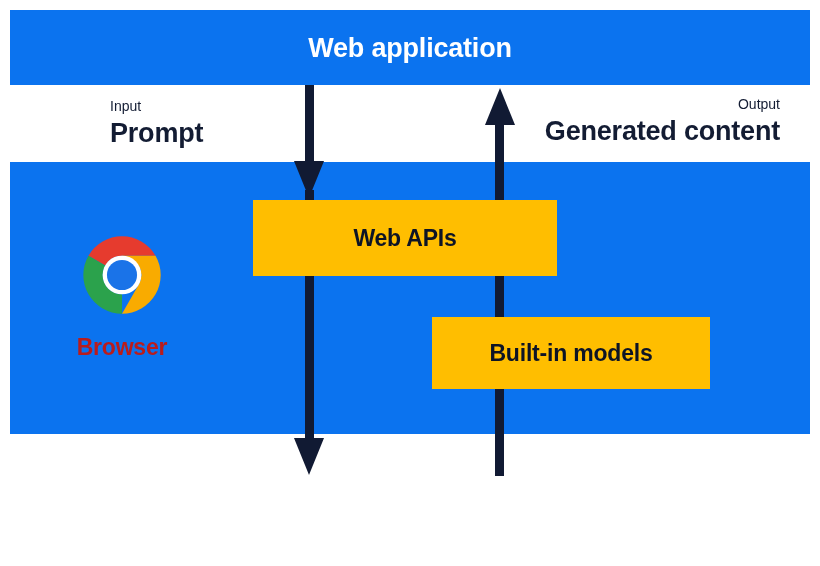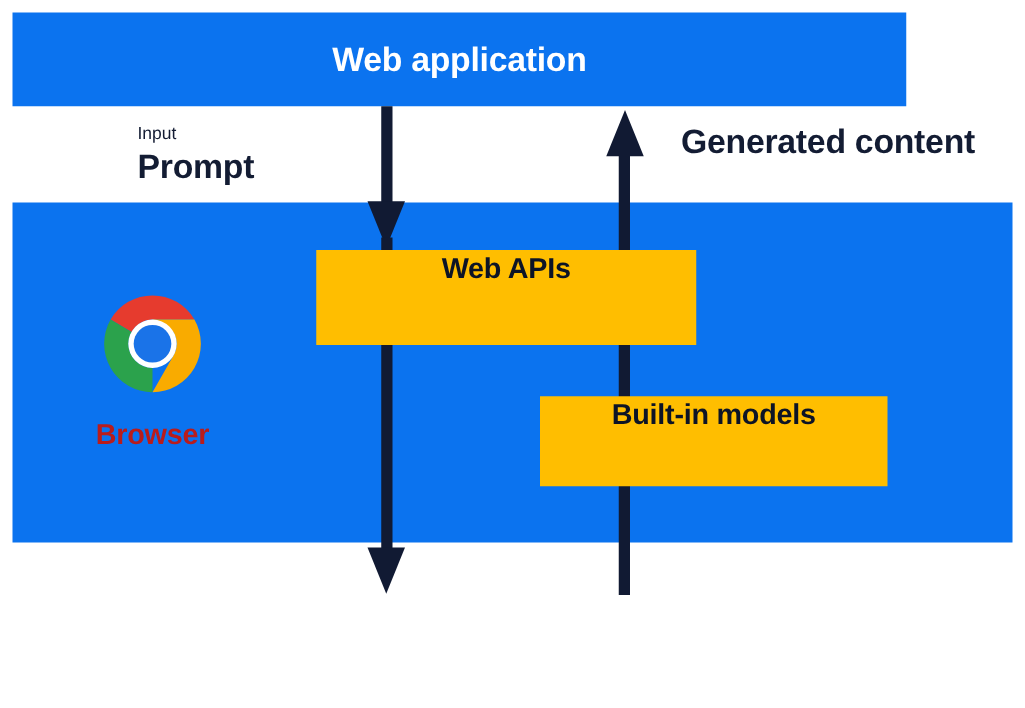--- a/index.html
+++ b/index.html
@@ -19,21 +19,21 @@
   }
 
   
   .band {
     position: absolute;
     background: #0b73ef;
   }
   #band-top {
     left: 10px;
     top: 10px;
-    width: 715px;
+    width: 800px;
     height: 75px;
   }
   #band-middle {
     left: 10px;
     top: 162px;
     width: 800px;
     height: 272px;
   }
   #band-bottom {
     left: 10px;
@@ -113,20 +113,21 @@
     letter-spacing: -0.2px;
   }
   #input-caption  { left: 110px; top: 98px;  text-align: left; }
   #output-caption { right: 40px; top: 96px;  text-align: right; }
 
   
   .yellow-box {
     position: absolute;
     background: #FFBE00;
     display: flex;
+    align-items: center;
     justify-content: center;
     color: #0d1426;
     font-weight: bold;
     text-align: center;
     letter-spacing: -0.2px;
     line-height: 1.22;
   }
   #web-apis-box {
     left: 253px;
     top: 200px;
@@ -198,20 +199,21 @@
 
   <div class="caption" id="input-caption">
     <span class="kind">Input</span>
     <span class="value">Prompt</span>
   </div>
 
   <div class="head head-up" id="output-arrow-head"></div>
   <div class="shaft" id="output-arrow-shaft"></div>
 
   <div class="caption" id="output-caption">
+    <span class="kind">Output</span>
     <span class="value">Generated content</span>
   </div>
 
   <div class="yellow-box" id="web-apis-box">
     <span>Web APIs</span>
   </div>
 
   <div class="yellow-box" id="builtin-models-box">
     <span>
       <span>Built-in models</span><br>

